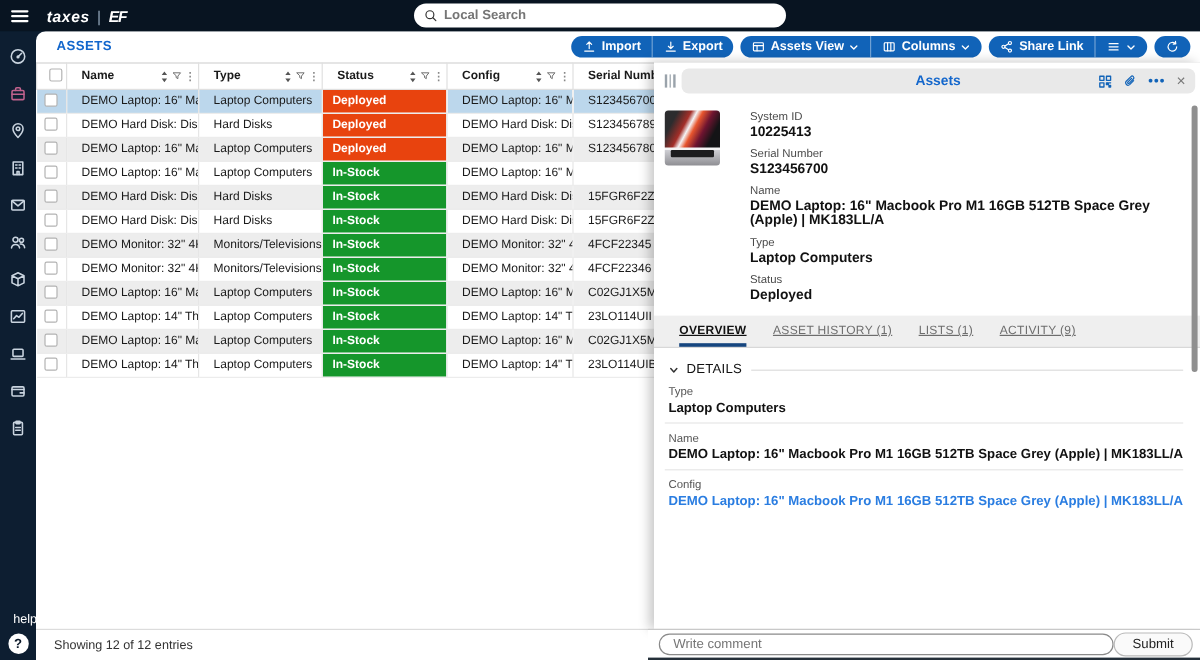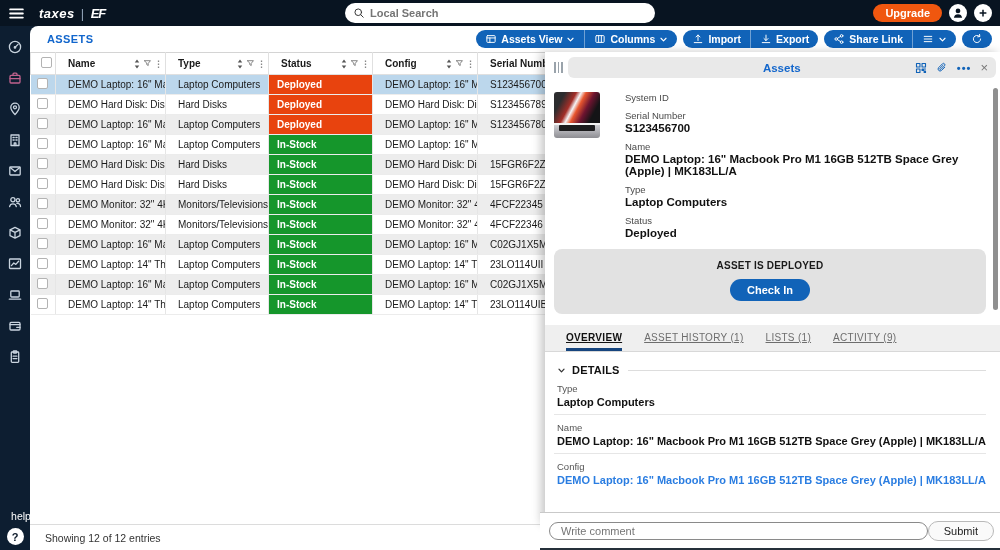--- a/index.html
+++ b/index.html
@@ -77,31 +77,31 @@
   .s-label { font-size:9.5px; color:#4a4a4a; margin-bottom:1px; }
   .s-value { font-size:11.5px; font-weight:bold; color:#111; }
   .banner { margin-top:10px; background:#e2e2e2; border-radius:8px; text-align:center; padding:11px 0 13px; }
   .banner-text { font-size:10px; font-weight:bold; color:#1a1a1a; letter-spacing:.2px; }
   .checkin-btn { margin-top:8px; background:#1163b8; color:#fff; border:none; border-radius:13px; padding:5px 17px; font-size:11px; font-weight:600; font-family:inherit; cursor:pointer; }
   .tabs { display:flex; background:#efefef; margin:11px -14px 0 -9px; padding-left:21px; border-bottom:1px solid #d8d8d8; height:27px; align-items:flex-end; gap:22px; }
   .tab { font-size:10px; color:#6d6d6d; padding-bottom:8px; letter-spacing:.3px; cursor:pointer;text-decoration:underline; }
   .tab.active { color:#111; font-weight:bold; border-bottom:3px solid #16457e; padding-bottom:5px; }
   .details-head { display:flex; align-items:center; margin-top:12px; padding-left:3px; }
   .details-head .icon { color:#333; margin-right:6px; }
-  .details-title { font-size:11px; font-weight:bold; color:#111; letter-spacing:.2px; }
+  .details-title { font-size:11px; font-weight:normal; color:#111; letter-spacing:.2px; }
   .details-head .rule { flex:1; height:1px; background:#ddd; margin-left:8px; }
   .d-field { padding:7px 0 6px 3px; border-bottom:1px solid #e6e6e6; }
   .d-field:last-child { border-bottom:none; }
   .d-label { font-size:9.5px; color:#555; margin-bottom:2px; }
   .d-value { font-size:11px; font-weight:bold; color:#111; white-space:nowrap; overflow:hidden; }
   .d-value.link { color:#2a7de1; cursor:pointer; }
   .scroll-thumb { position:absolute; right:2px; top:36px; width:5px; height:222px; background:#8f8f8f; border-radius:3px; cursor:pointer; }
 
   
-  .comment-bar { position:absolute; left:540px; right:0; bottom:0; height:38px; background:#fff; border-top:1px solid #c9c9c9; border-bottom:2px solid #25303a; display:flex; align-items:center; gap:0; padding:0 6px 0 9px; z-index:12; }
+  .comment-bar { position:absolute; left:540px; right:0; bottom:0; height:26px; background:#fff; border-top:1px solid #c9c9c9; border-bottom:2px solid #25303a; display:flex; align-items:center; gap:0; padding:0 6px 0 9px; z-index:12; }
   .comment-input { flex:1; height:18px; border:1px solid #8a8a8a; border-radius:9px; padding:0 11px; font-size:11px; font-family:inherit; outline:none; color:#222; }
   .submit-btn { height:20px; border:1px solid #b9b9b9; border-radius:10px; background:#fafafa; font-size:11px; padding:0 15px; color:#222; font-family:inherit; cursor:pointer; }
 </style>
 </head>
 <body>
 
 <div class="navbar">
   <span class="icon hamburger">
     <svg width="17" height="17" viewBox="0 0 16 16" style="stroke-width:1.7">
         <path d="M2 4.2 h12 M2 8 h12 M2 11.8 h12"></path>
@@ -114,34 +114,20 @@
   </div>
   <div class="search-wrap">
     <span class="icon">
       <svg width="12" height="12" viewBox="0 0 16 16">
           <circle cx="7" cy="7" r="4.4"></circle>
           <path d="M10.4 10.4 L13.6 13.6"></path>
         </svg>
     </span>
     <input type="text" placeholder="Local Search" style="">
   </div>
-  <div class="nav-right">
-    <button class="upgrade-btn">Upgrade</button>
-    <button class="circle-btn">
-      <svg width="14" height="14" viewBox="0 0 16 16" style="fill:#081421;stroke:none">
-          <circle cx="8" cy="5.6" r="2.7"></circle>
-          <path d="M3.3 13.3 a4.8 4.8 0 0 1 9.4 0 Z"></path>
-        </svg>
-    </button>
-    <button class="circle-btn">
-      <svg width="12" height="12" viewBox="0 0 16 16" style="stroke:#081421;stroke-width:2">
-          <path d="M8 3.5 v9 M3.5 8 h9"></path>
-        </svg>
-    </button>
-  </div>
 </div>
 
 <div class="sidebar">
 
   <div class="side-item">
       <span class="icon">
         <svg width="16" height="16" viewBox="0 0 16 16">
           <circle cx="8" cy="8" r="5.6"></circle>
           <path d="M8 8.4 L11 5.4"></path>
           <circle cx="8" cy="8.4" r="0.7" style="fill:currentColor"></circle>
@@ -237,20 +223,38 @@
 </div>
 
 <div class="main">
   <div class="page-header">
     <span class="assets-tab">ASSETS</span>
     <div class="toolbar">
         <div class="btn-group">
           <button class="tb-btn">
             <span class="icon">
               <svg width="12" height="12" viewBox="0 0 16 16">
+                <path d="M8 10 V2.8 M5.3 5.3 L8 2.6 L10.7 5.3 M3 12.8 h10"></path>
+              </svg>
+            </span>
+            <span>Import</span>
+          </button>
+          <button class="tb-btn">
+            <span class="icon">
+              <svg width="12" height="12" viewBox="0 0 16 16">
+                <path d="M8 2.8 V10 M5.3 7.4 L8 10.1 L10.7 7.4 M3 12.8 h10"></path>
+              </svg>
+            </span>
+            <span>Export</span>
+          </button>
+        </div>
+        <div class="btn-group">
+          <button class="tb-btn">
+            <span class="icon">
+              <svg width="12" height="12" viewBox="0 0 16 16">
                 <rect x="2.5" y="3.5" width="11" height="9" rx="1"></rect>
                 <path d="M2.5 6.6 h11 M6.5 6.6 V12.5"></path>
               </svg>
             </span>
             <span>Assets View</span>
             <span class="icon caret">
               <svg width="9" height="9" viewBox="0 0 16 16" style="stroke-width:2">
                 <path d="M3.5 5.8 L8 10.3 L12.5 5.8"></path>
               </svg>
             </span>
@@ -261,38 +265,20 @@
                 <rect x="2.5" y="3.5" width="11" height="9" rx="1"></rect>
                 <path d="M6.2 3.5 v9 M9.8 3.5 v9"></path>
               </svg>
             </span>
             <span>Columns</span>
             <span class="icon caret">
               <svg width="9" height="9" viewBox="0 0 16 16" style="stroke-width:2">
                 <path d="M3.5 5.8 L8 10.3 L12.5 5.8"></path>
               </svg>
             </span>
-          </button>
-        </div>
-        <div class="btn-group">
-          <button class="tb-btn">
-            <span class="icon">
-              <svg width="12" height="12" viewBox="0 0 16 16">
-                <path d="M8 10 V2.8 M5.3 5.3 L8 2.6 L10.7 5.3 M3 12.8 h10"></path>
-              </svg>
-            </span>
-            <span>Import</span>
-          </button>
-          <button class="tb-btn">
-            <span class="icon">
-              <svg width="12" height="12" viewBox="0 0 16 16">
-                <path d="M8 2.8 V10 M5.3 7.4 L8 10.1 L10.7 7.4 M3 12.8 h10"></path>
-              </svg>
-            </span>
-            <span>Export</span>
           </button>
         </div>
         <div class="btn-group">
           <button class="tb-btn">
             <span class="icon">
               <svg width="12" height="12" viewBox="0 0 16 16">
                 <circle cx="11.5" cy="3.8" r="1.7"></circle>
                 <circle cx="4.3" cy="8" r="1.7"></circle>
                 <circle cx="11.5" cy="12.2" r="1.7"></circle>
                 <path d="M5.9 7.2 L9.9 4.6 M5.9 8.8 L9.9 11.4"></path>
@@ -577,43 +563,40 @@
   <div class="panel-body">
     <div class="thumb">
       <div class="thumb-screen"></div>
       <div class="thumb-base">
           <i></i>
         </div>
     </div>
     <div class="summary">
         <div class="s-field">
           <div class="s-label">System ID</div>
+          <div class="s-value">10225413</div>
         </div>
         <div class="s-field">
           <div class="s-label">Serial Number</div>
           <div class="s-value">S123456700</div>
         </div>
         <div class="s-field">
           <div class="s-label">Name</div>
           <div class="s-value">DEMO Laptop: 16" Macbook Pro M1 16GB 512TB Space Grey (Apple) | MK183LL/A</div>
         </div>
         <div class="s-field">
           <div class="s-label">Type</div>
           <div class="s-value">Laptop Computers</div>
         </div>
         <div class="s-field">
           <div class="s-label">Status</div>
           <div class="s-value">Deployed</div>
         </div>
       </div>
 
-    <div class="banner">
-      <div class="banner-text">ASSET IS DEPLOYED</div>
-      <button class="checkin-btn">Check In</button>
-    </div>
 
     <div class="tabs">
         <div class="tab active">OVERVIEW</div>
         <div class="tab">ASSET HISTORY (1)</div>
         <div class="tab">LISTS (1)</div>
         <div class="tab">ACTIVITY (9)</div>
       </div>
 
     <div class="details-head">
       <span class="icon">

